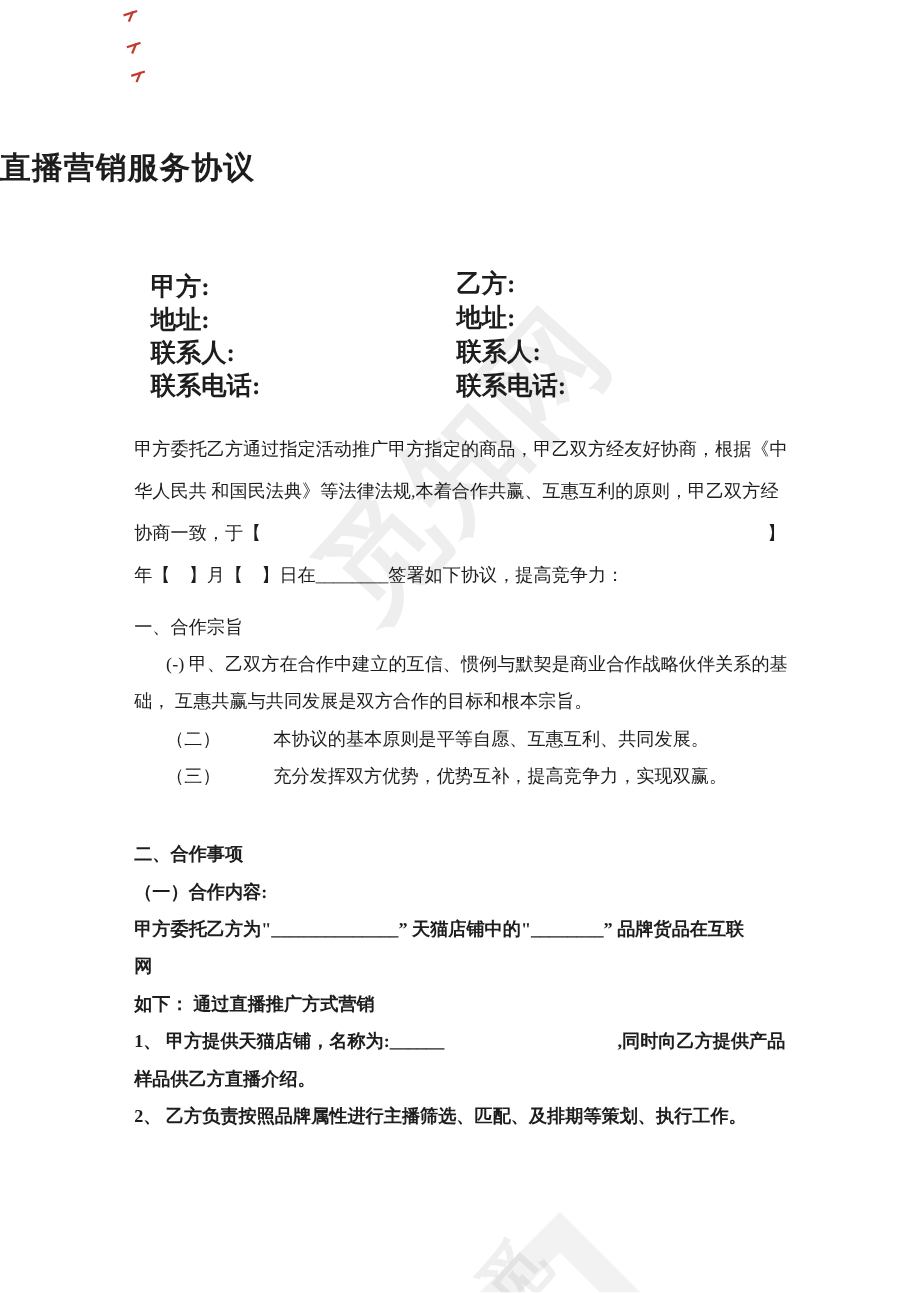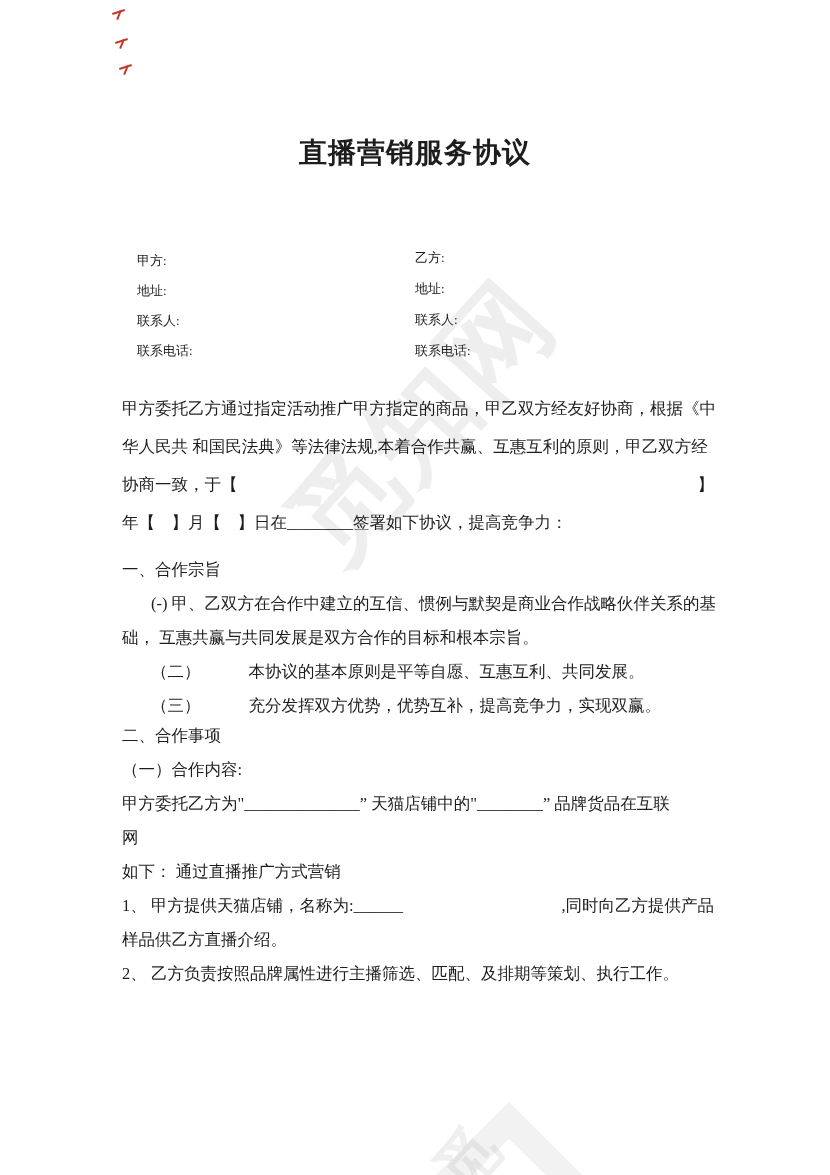--- a/index.html
+++ b/index.html
@@ -35,30 +35,30 @@
     z-index:0; user-select:none;
   }
   
   .red-mark { position:absolute; width:15px; height:14px; z-index:2; }
   .red-mark i { position:absolute; display:block; background:#c23a2e; }
   .red-mark .s1 { width:13px; height:2px; left:1px; top:4px; transform:rotate(-18deg); }
   .red-mark .s2 { width:2px; height:10px; left:7px; top:3px; transform:rotate(22deg); }
   
   .title {
     position:absolute; left:0; top:134px; width:830px;
-    text-align:center; font-size:28px; font-weight:bold;
+    font-size:28px; font-weight:bold;
     letter-spacing:1px; z-index:1;
   }
-  .party-col { position:absolute; z-index:1; font-size:13px; font-weight:normal; }
+  .party-col { position:absolute; z-index:1; font-size:23px; font-weight:bold; }
   .party-a { left:137px; top:246px; line-height:30px; }
   .party-b { left:415px; top:242px; line-height:31px; }
   .block { position:absolute; left:122px; width:592px; z-index:1; font-size:16.5px; }
   .preamble { top:390px; line-height:38px; }
   .sec1 { top:553px; line-height:34px; }
-  .sec2 { top:719px; line-height:34px; }
+  .sec2 { top:760px; line-height:34px;font-weight:bold; }
   .line { white-space:nowrap; }
   .flexline { display:flex; justify-content:space-between; white-space:nowrap; }
   .indent { padding-left:5px;margin-left:24px; }
   .num-label { display:inline-block; margin-right:48px; }
 </style>
 </head>
 <body>
 
 <div class="page">
 

